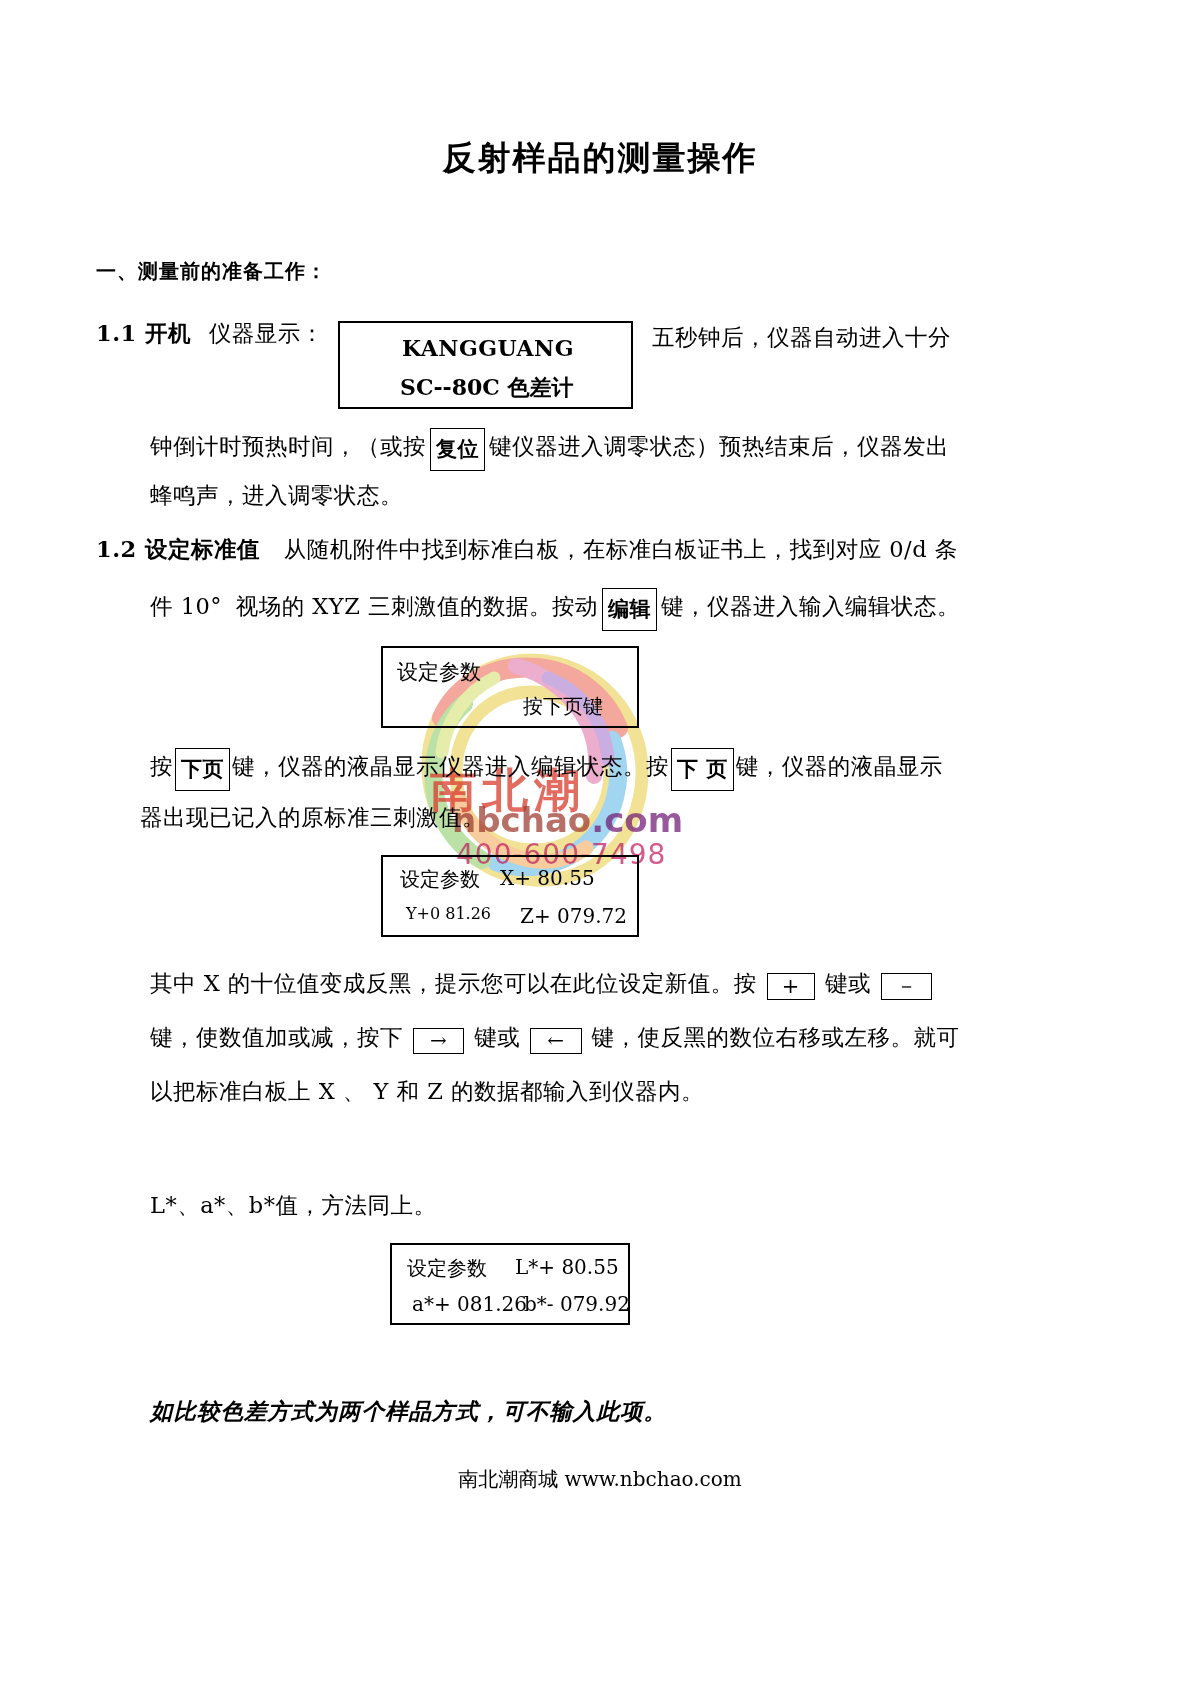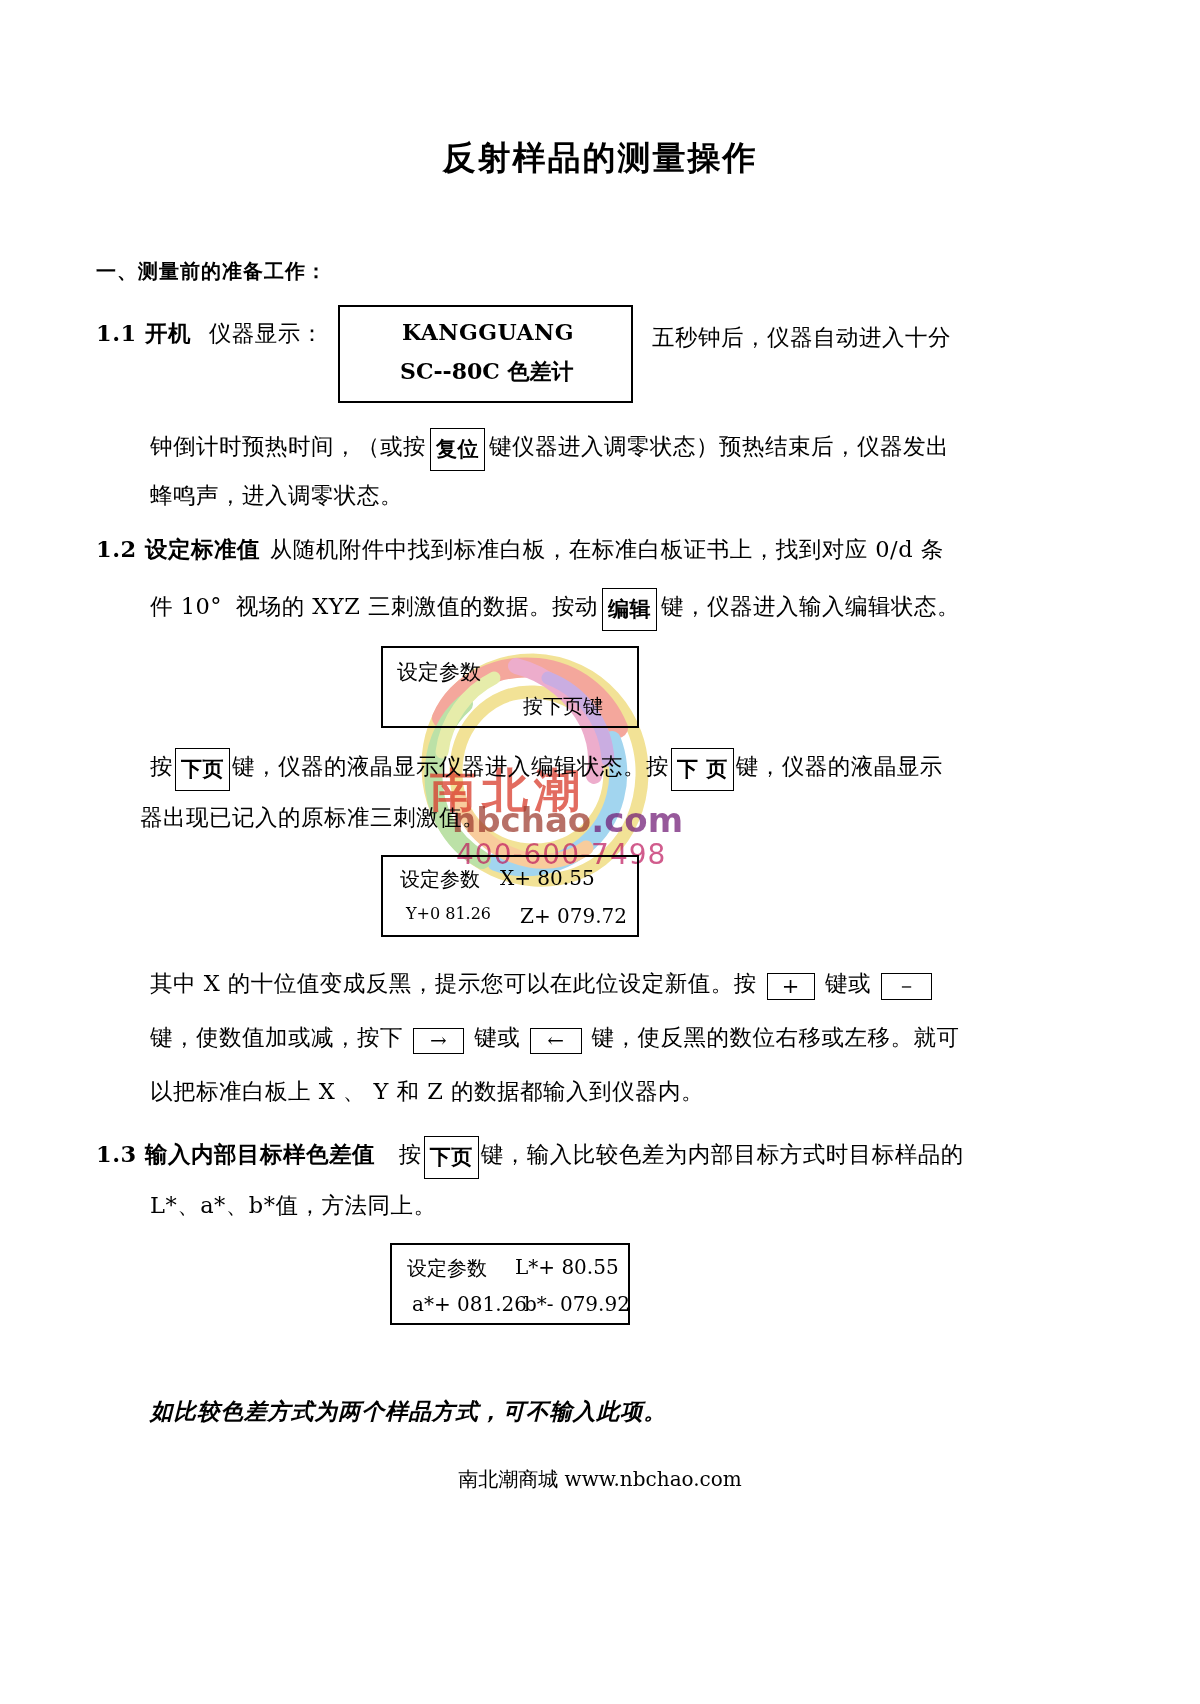--- a/index.html
+++ b/index.html
@@ -119,21 +119,21 @@
     border: 2.5px solid #000;
     background: transparent;
     box-sizing: border-box;
   }
   .disp .dl {
     position: absolute;
     font-size: 21px;
     white-space: nowrap;
   }
 
-  .disp1 { left: 338px; top: 305px; width: 295px; height: 98px; padding-left: 47px; }
+  .disp1 { left: 338px; top: 321px; width: 295px; height: 88px; padding-left: 47px; }
   .disp1 .l1 { left: 62px; top: 12px; font-weight: bold; font-size: 22px; letter-spacing: 0.5px; }
   .disp1 .l2 { left: 60px; top: 50px; font-weight: bold; font-size: 22px; }
 
   .disp2 { left: 381px; top: 646px; width: 258px; height: 82px; }
   .disp2 .l1 { left: 14px; top: 10px; font-size: 21px; }
   .disp2 .l2 { left: 140px; top: 45px; font-size: 20px; }
 
   .disp3 { left: 381px; top: 855px; width: 258px; height: 82px; }
   .disp3 .l1 { left: 17px; top: 9px; font-size: 20px; }
   .disp3 .l1b { left: 117px; top: 9px; font-size: 20px; }
@@ -206,21 +206,21 @@
     <div class="line" style="left:652px; top:322px;">五秒钟后，仪器自动进入十分</div>
 
     <div class="line" style="left:150px; top:428px;">
       <span>钟倒计时预热时间，（或按</span><span class="key">复位</span><span>键仪器进入调零状态）预热结束后，仪器发出</span>
     </div>
 
     <div class="line" style="left:150px; top:480px;">蜂鸣声，进入调零状态。</div>
 
     <div class="line" style="left:96px; top:534px;">
       <span class="bold">1.2 设定标准值</span>
-      <span style="margin-left:2px;">从随机附件中找到标准白板，在标准白板证书上，找到对应 0/d 条</span>
+      <span style="margin-left:16px;">从随机附件中找到标准白板，在标准白板证书上，找到对应 0/d 条</span>
     </div>
 
     <div class="line" style="left:150px; top:588px;">
       <span class="lat">件 10°</span>
       <span style="margin-left:6px;">视场的 XYZ 三刺激值的数据。按动</span><span class="key">编辑</span><span>键，仪器进入输入编辑状态。</span>
     </div>
 
     <div class="disp disp2">
       <div class="dl l1">设定参数</div>
       <div class="dl l2">按下页键</div>
@@ -242,24 +242,20 @@
     <div class="line" style="left:150px; top:968px;">
       <span>其中 X 的十位值变成反黑，提示您可以在此位设定新值。按</span><span class="key thin" style="margin:0 10px;">+</span><span>键或</span><span class="key thin" style="margin:0 10px;">－</span>
     </div>
 
     <div class="line" style="left:150px; top:1022px;">
       <span>键，使数值加或减，按下</span><span class="key arrow" style="margin:0 10px;">→</span><span>键或</span><span class="key arrow" style="margin:0 10px;">←</span><span>键，使反黑的数位右移或左移。就可</span>
     </div>
 
     <div class="line" style="left:150px; top:1076px;">以把标准白板上 X 、 Y 和 Z 的数据都输入到仪器内。</div>
 
-    <div class="line" style="left:96px; top:1136px;">
-      <span class="bold">1.3 输入内部目标样色差值</span>
-      <span style="margin-left:16px;">按</span><span class="key" style="margin:0 2px;">下页</span><span>键，输入比较色差为内部目标方式时目标样品的</span>
-    </div>
 
     <div class="line" style="left:150px; top:1190px;">L*、a*、b*值，方法同上。</div>
 
     <div class="disp disp4">
       <div class="dl l1">设定参数</div>
       <div class="dl l1b lat">L*+ 80.55</div>
       <div class="dl l2 lat">a*+ 081.26</div>
       <div class="dl l2b lat">b*- 079.92</div>
     </div>
 

